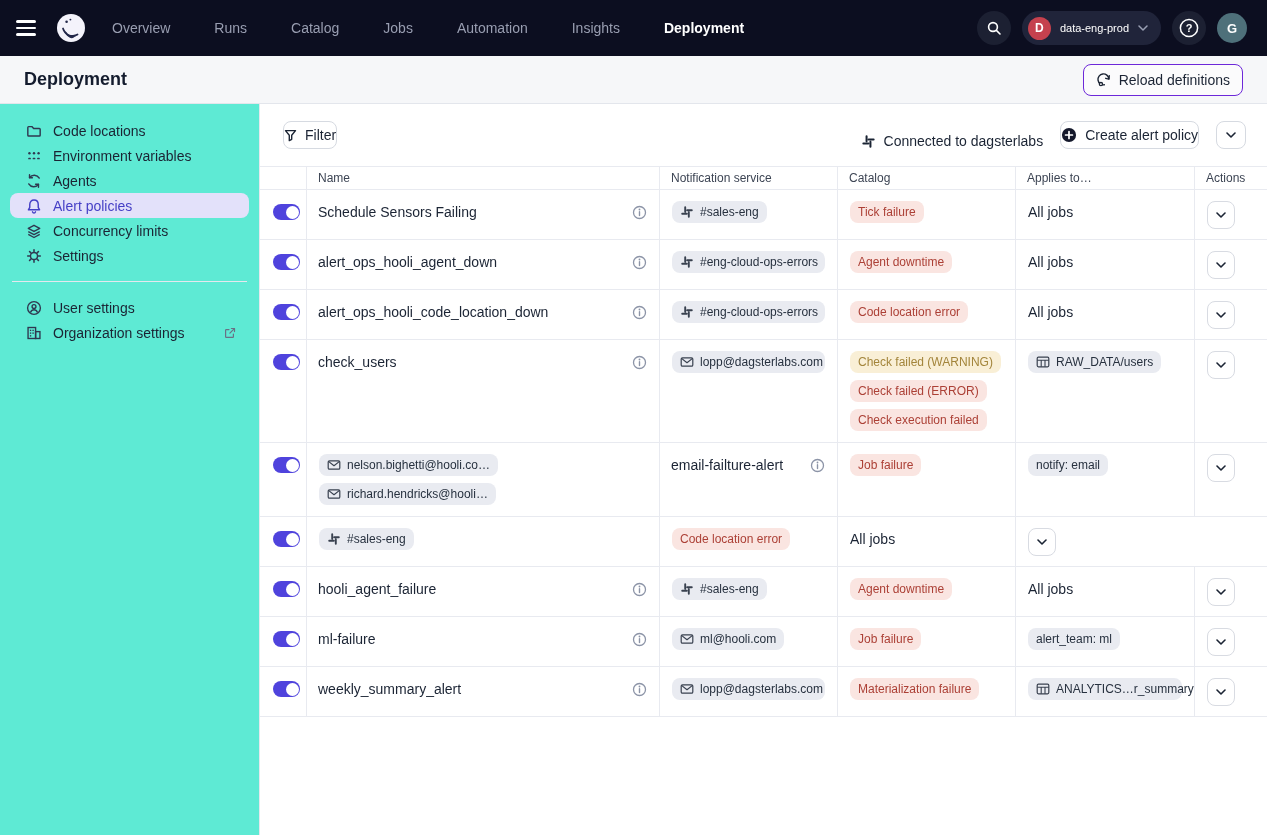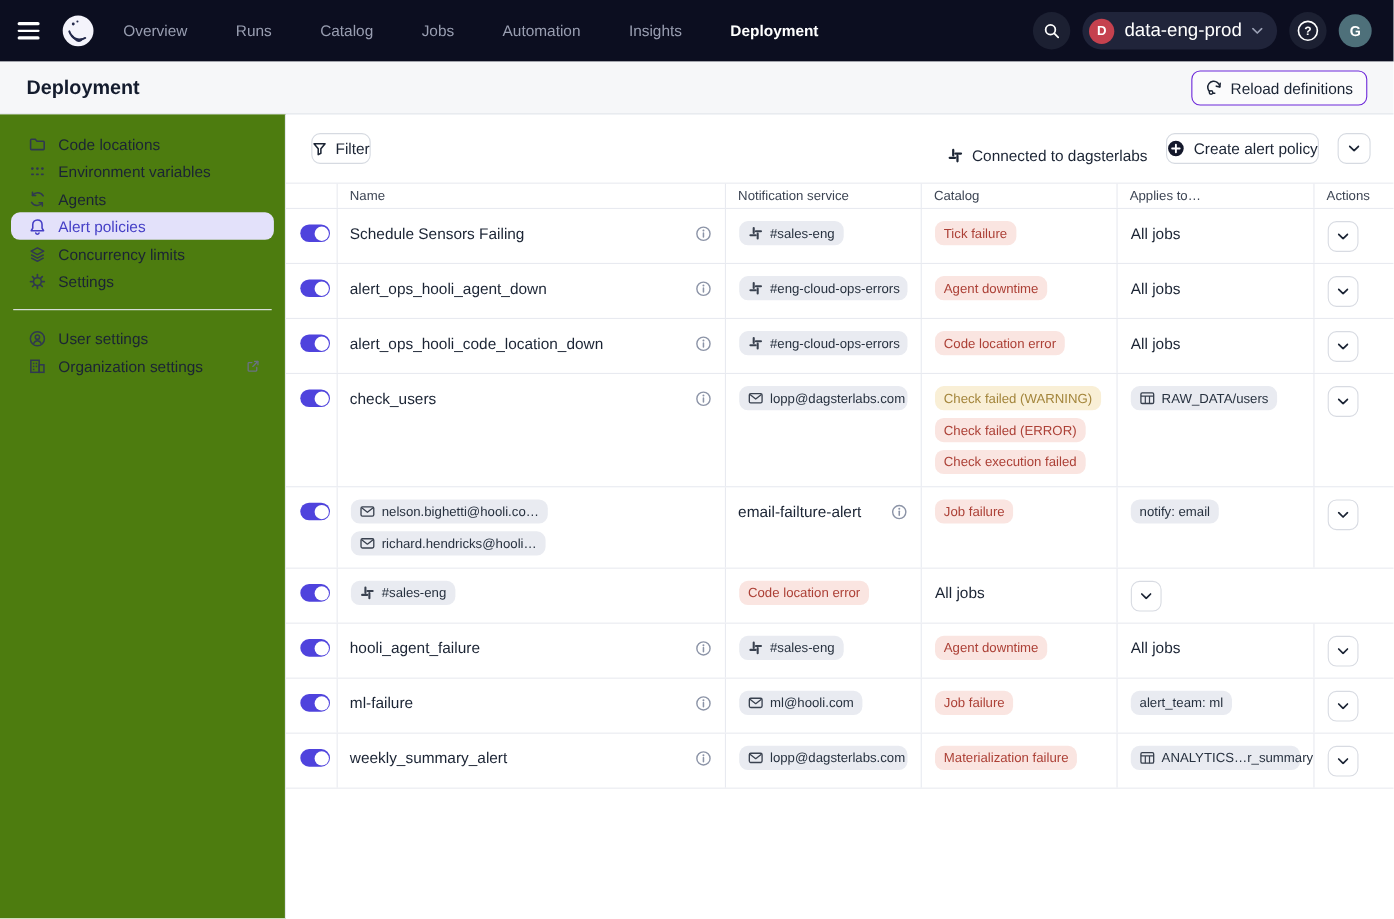--- a/index.html
+++ b/index.html
@@ -15,33 +15,33 @@
   .burger { width:28px; height:28px; display:flex; flex-direction:column; justify-content:center; gap:4px; cursor:pointer; }
   .burger span { display:block; width:20px; height:2.4px; background:#fff; border-radius:2px; }
   .brand { margin-left:12px; width:30px; height:30px; display:flex; }
   .nav-links { display:flex; gap:44px; margin-left:26px; }
   .nav-link { font-size:14px; color:#999EB1; cursor:pointer; white-space:nowrap; }
   .nav-link.active { color:#ffffff; font-weight:700; }
   .topnav-right { margin-left:auto; display:flex; align-items:center; gap:11px; }
   .search-btn { width:34px; height:34px; border-radius:50%; background:#1C2032; display:flex; align-items:center; justify-content:center; cursor:pointer; }
   .org-pill { height:34px; border-radius:17px; background:#20243A; display:flex; align-items:center; gap:9px; padding:0 13px 0 6px; cursor:pointer; }
   .org-badge { width:23px; height:23px; border-radius:50%; background:#C5414E; color:#fff; font-size:12px; font-weight:700; display:flex; align-items:center; justify-content:center; }
-  .org-name { color:#fff; font-size:17px; }
+  .org-name { color:#fff; font-size:11px; }
   .org-pill .chev { color:#9AA0B4; display:flex; }
   .help-btn { width:34px; height:34px; border-radius:50%; background:#1C2032; display:flex; align-items:center; justify-content:center; cursor:pointer; }
   .avatar { width:30px; height:30px; border-radius:50%; background:#4E707A; color:#fff; font-size:13px; font-weight:700; display:flex; align-items:center; justify-content:center; cursor:pointer; }
 
   
   .page-header { height:48px; background:#F6F7F9; border-bottom:1px solid #E3E6EC; display:flex; align-items:center; padding:0 24px; }
   .page-title { font-size:18px; font-weight:700; color:#141C2E; }
   .reload-btn { margin-left:auto; height:32px; background:#FBFBFC; border:1px solid #6d28d9; border-radius:8px; display:flex; align-items:center; gap:8px; padding:0 12px; font-size:14px; color:#1B2434; cursor:pointer; }
 
   
   .layout { display:flex; height:731px; }
-  .sidebar { width:260px; min-width:260px; border-right:1px solid #E5E8EE; padding-top:14px; background:#4d7c0f; }
+  .sidebar { width:260px; min-width:260px; border-right:1px solid #E5E8EE; padding-top:14px; background:#5eead4; }
   .side-item { height:25px; display:flex; align-items:center; gap:11px; padding:0 12px 0 15px; margin:0 10px; border-radius:8px; font-size:14px; color:#1B2434; cursor:pointer; }
   .side-item .sicon { width:17px; height:17px; display:flex; align-items:center; justify-content:center; color:#2F3850; }
   .side-item.selected { background:#E3E1FA; color:#453FC6; }
   .side-item.selected .sicon { color:#453FC6; }
   .side-divider { height:1px; background:#E5E8EE; margin:13px 12px; }
   .ext-icon { margin-left:auto; color:#6A7185; display:flex; }
 
   .main { flex:1; display:flex; flex-direction:column; }
 
   

